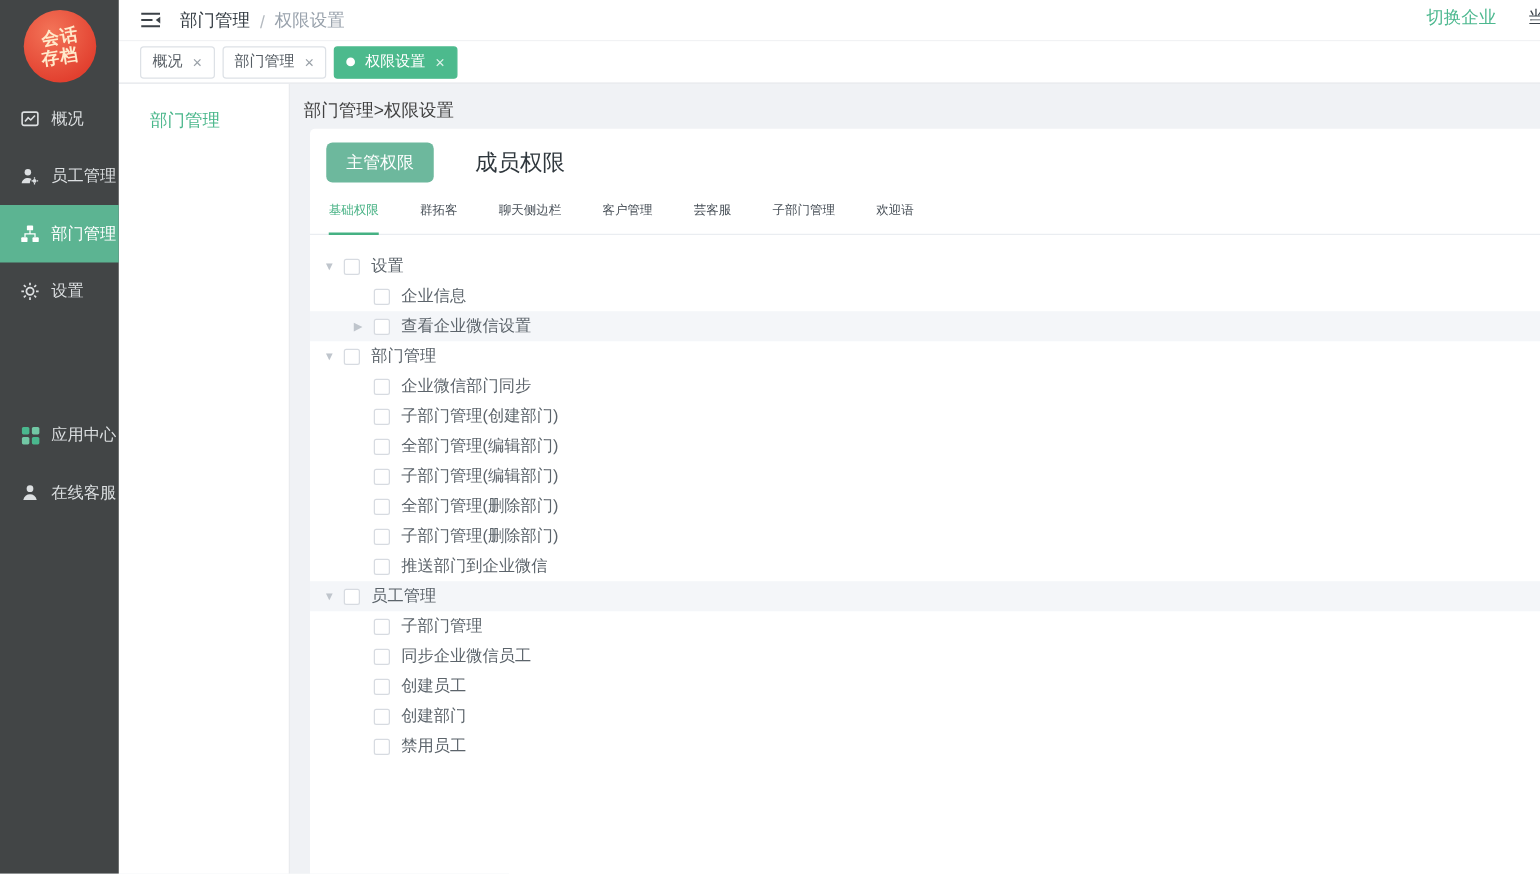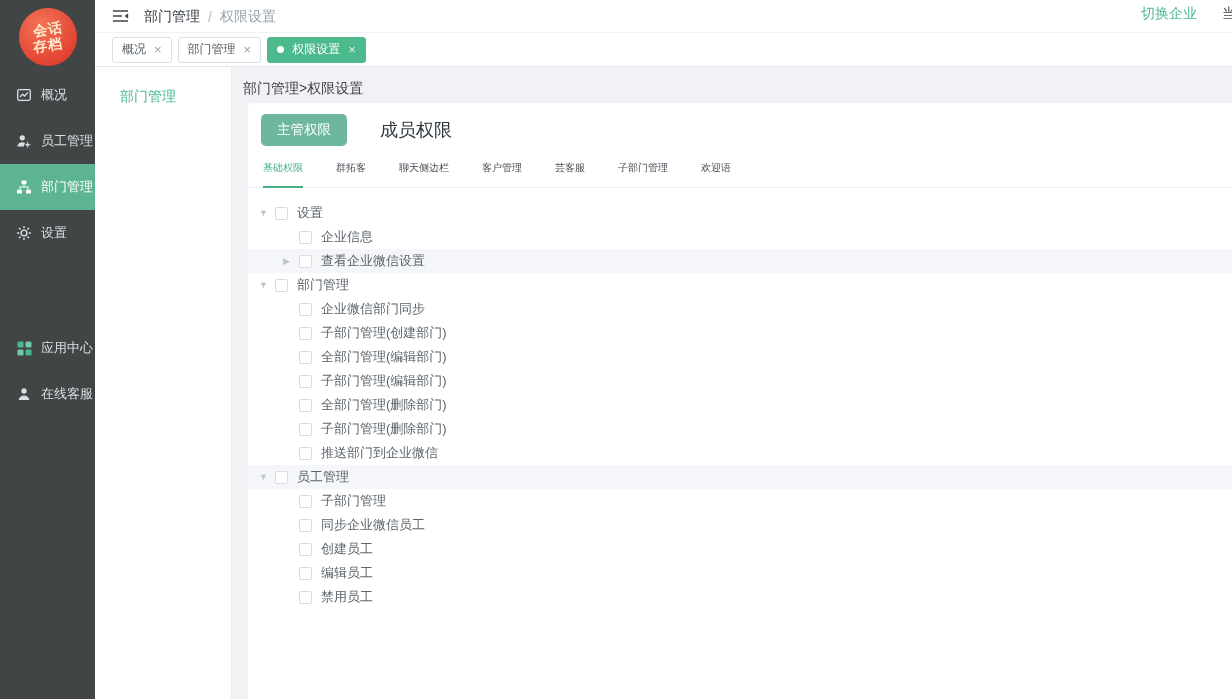--- a/index.html
+++ b/index.html
@@ -271,21 +271,21 @@
           <span>同步企业微信员工</span>
         </div>
         <div class="trow lvl1">
           <span class="caret"></span>
           <span class="cb"></span>
           <span>创建员工</span>
         </div>
         <div class="trow lvl1">
           <span class="caret"></span>
           <span class="cb"></span>
-          <span>编辑员工</span>
+          <span>创建部门</span>
         </div>
         <div class="trow lvl1">
           <span class="caret"></span>
           <span class="cb"></span>
           <span>禁用员工</span>
         </div>
       </div>
   </div>
 </div>
 

